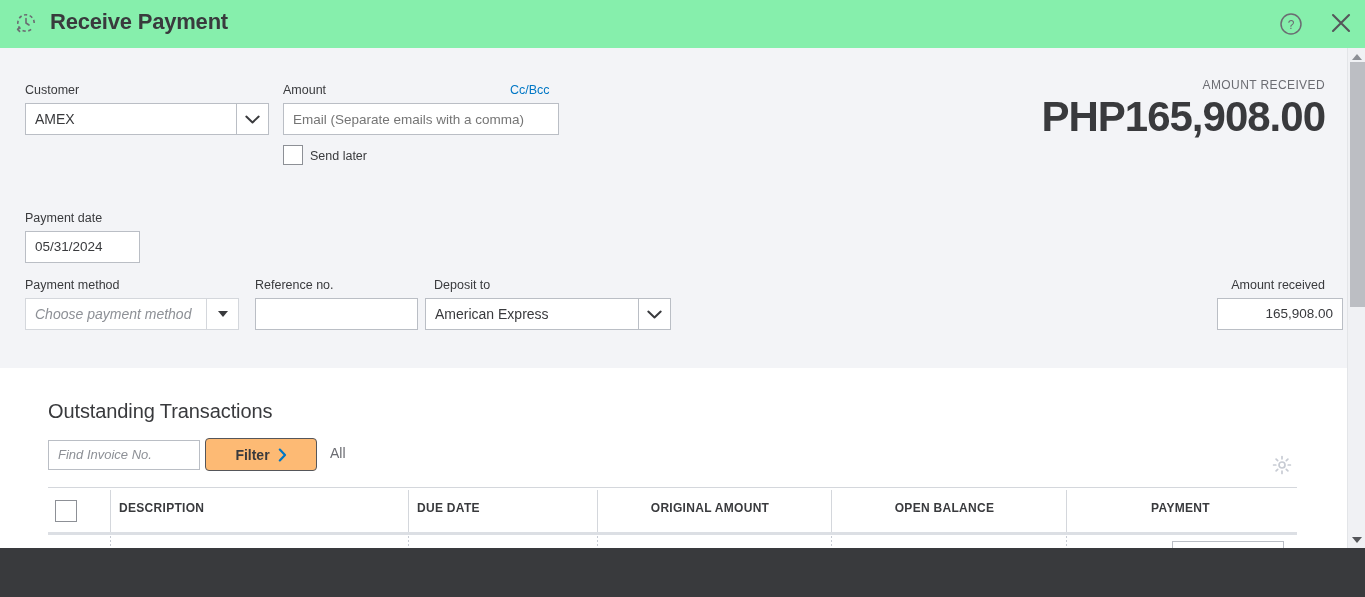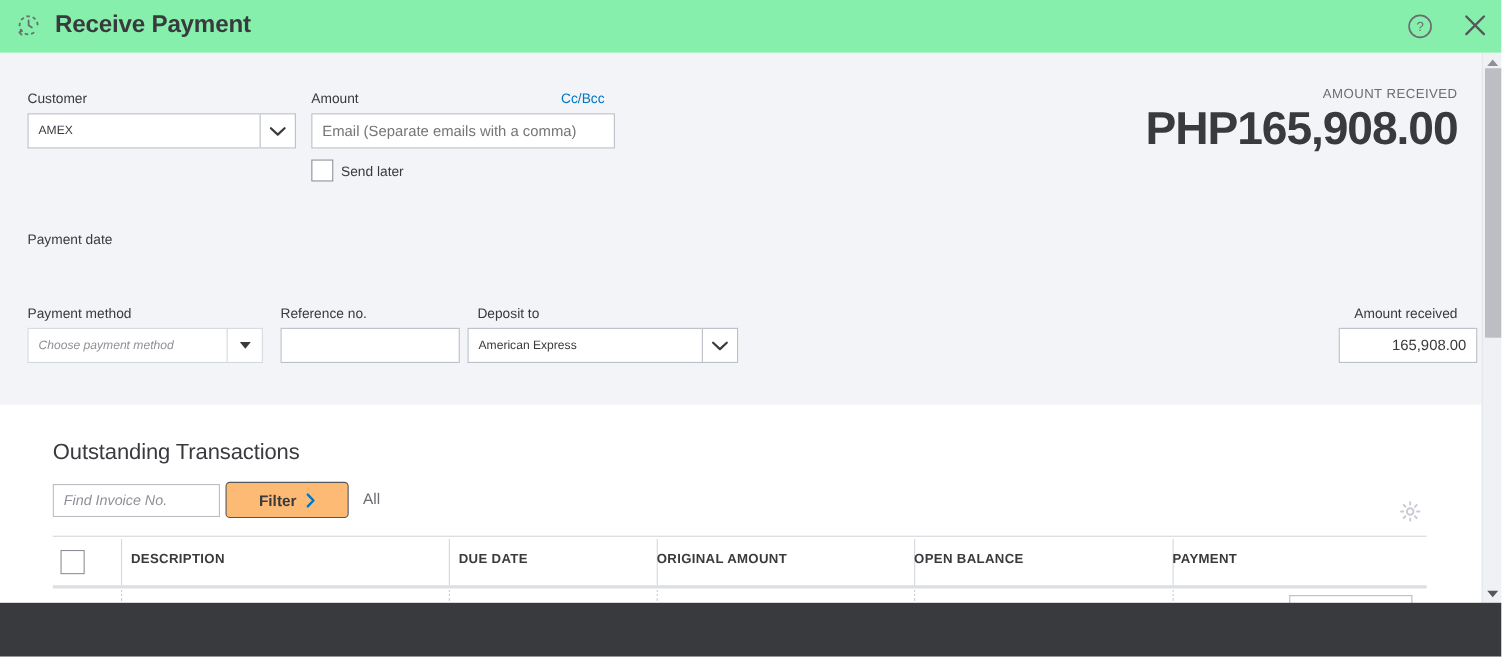--- a/index.html
+++ b/index.html
@@ -57,21 +57,21 @@
     font-family: "Liberation Sans", sans-serif;
     font-size: 13.5px; color: #393a3d;
     padding: 0 9px;
     height: 32px; line-height: 30px;
   }
   .inp.ph { color: #8b5cf6; }
 
   .combo { position: absolute; height: 32px; background: #fff; border: 1px solid #babec5; }
   .combo .val {
     position: absolute; left: 0; top: 0; bottom: 0; right: 32px;
-    line-height: 30px; padding-left: 9px; font-size: 11px; color: #393a3d;
+    line-height: 30px; padding-left: 9px; font-size: 14px; color: #393a3d;
     white-space: nowrap; overflow: hidden;
   }
   .combo .val.ph { color: #8d9096; font-style: italic; }
   .combo .btn {
     position: absolute; right: 0; top: 0; width: 32px; height: 30px;
     border-left: 1px solid #babec5; cursor: pointer;
     display: flex; align-items: center; justify-content: center;
   }
   .combo .btn.nb { border-left: 1px solid #d4d7dc; }
   .chev { width: 15px; height: 9px; color: #393a3d; }
@@ -131,21 +131,21 @@
   
   .tbl { position: absolute; left: 48px; top: 487px; width: 1249px; height: 46px; }
   .tbl .top-line { position:absolute; left:0; top:0; width:1249px; height:1px; background:#d4d7dc; }
   .tbl .bot-line { position:absolute; left:0; top:45px; width:1249px; height:3px; background:#dcdfe4; }
   .tbl .vdiv { position: absolute; top: 3px; height: 42px; width: 1px; background: #d4d7dc; }
   .th {
     position: absolute; top: 14px;
     font-size: 12px; font-weight: bold; letter-spacing: 0.3px;
     color: #393a3d; white-space: nowrap;
   }
-  .th.r { text-align: left; }
+  .th.r { text-align: center; }
   .hdr-cbox {
     position: absolute; left: 7px; top: 13px; width: 22px; height: 22px;
     background: #fff; border: 1px solid #8d9096; cursor: pointer;
   }
   .row-dots { position:absolute; left:48px; top:536px; width:1249px; height:12px; }
   .row-dots .d { position:absolute; top:0; width:1px; height:12px;
     background: repeating-linear-gradient(to bottom,#c7cbd3 0 2px, transparent 2px 4px); }
   .row-pay-inp {
     position: absolute; left: 1172px; top: 541px; width: 112px; height: 14px;
     background: #fff; border: 1px solid #babec5; border-bottom: none;
@@ -216,20 +216,21 @@
   <div class="fld-label" style="left:283px; top:83px;">Amount</div>
   <div class="cc" style="left:510px; top:83px;">Cc/Bcc</div>
   <input class="inp ph" style="left: 283px; top: 103px; width: 276px;" placeholder="Email (Separate emails with a comma)">
   <div class="cbox" style="left:283px; top:145px;"></div>
   <div class="cbox-lbl" style="left:310px; top:149px;">Send later</div>
 
   <div class="amt-cap">AMOUNT RECEIVED</div>
   <div class="amt-big">PHP165,908.00</div>
 
   <div class="fld-label" style="left:25px; top:211px;">Payment date</div>
+  <div class="inp" style="left:25px; top:231px; width:115px;">05/31/2024</div>
 
   <div class="fld-label" style="left:25px; top:278px;">Payment method</div>
   <div class="combo" style="left:25px; top:298px; width:214px; border-color:#d4d7dc;">
     <div class="val ph">Choose payment method</div>
     <div class="btn nb">
       <i class="tri"></i>
     </div>
   </div>
 
   <div class="fld-label" style="left:255px; top:278px;">Reference no.</div>

